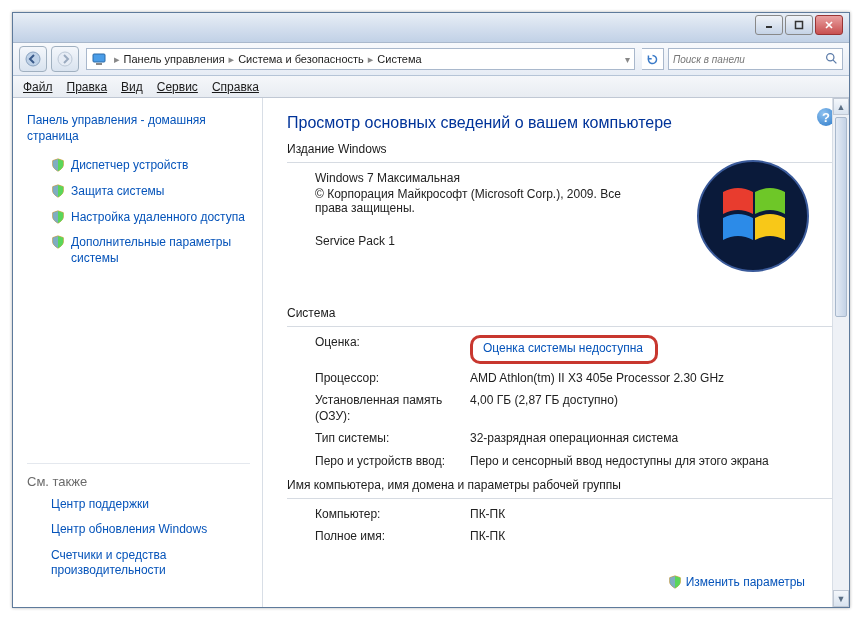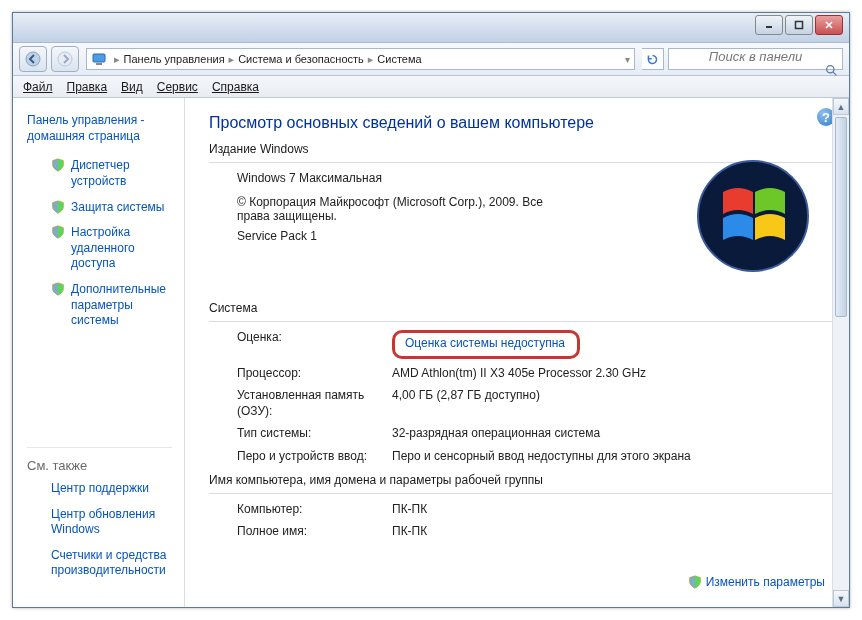--- a/index.html
+++ b/index.html
@@ -15,32 +15,32 @@
 .tb-max { background: linear-gradient(to bottom,#f0f3f8,#c5d3e6); }
 .tb-close { background: linear-gradient(to bottom,#e9a0a0,#c85050); color:#fff; border-color:#933; }
 
 
 .navbar { height: 33px; background: linear-gradient(to bottom,#f7f9fc,#e6ecf5); border-bottom: 1px solid #b5c4d7; display: flex; align-items: center; padding: 0 6px; gap: 4px; }
 .navbtn { width: 28px; height: 26px; border: 1px solid #a0b0c0; border-radius: 4px; background: linear-gradient(to bottom,#f4f7fb,#d9e3ef); display:flex;align-items:center;justify-content:center; color:#5a6e84; }
 .breadcrumb { flex: 1; height: 22px; border: 1px solid #a9b8cc; background: #fff; display: flex; align-items: center; padding: 0 4px; font-size: 11px; color: #222; margin: 0 3px; }
 .bc-icon { width: 16px; height: 16px; display:inline-flex;align-items:center;justify-content:center; margin-right: 3px; }
 .bc-sep { color: #888; margin: 0 4px; }
 .refresh { width:22px; height:22px; border:1px solid #a9b8cc; border-left:none; background:#fff; display:flex;align-items:center;justify-content:center; color:#3a5a8a; }
-.search { width: 175px; height: 22px; border: 1px solid #a9b8cc; background: #fff; display: flex; align-items: center; padding: 0 4px; font-size: 13px; color: #777; font-style: italic; flex-direction: column; }
+.search { width: 175px; height: 22px; border: 1px solid #a9b8cc; background: #fff; display: flex; align-items: center; padding: 0 4px; font-size: 10px; color: #777; font-style: italic; }
 .search .sicon { margin-left: auto; color:#5a7aa8; }
 
 
 .menubar { height: 22px; background: linear-gradient(to bottom,#f5f7fa,#e8ecf2); border-bottom: 1px solid #c0c8d4; display:flex; align-items:center; padding: 0 10px; gap: 14px; font-size: 12px; color:#1a1a1a; }
 .menubar span u { text-decoration: underline; }
 
 
 .bodysplit { display: flex; height: calc(100% - 30px - 33px - 22px); }
 
 
-.sidebar { width: 172px; background: #fff; border-right: 1px solid #d8dee6; padding: 14px 12px 10px 14px; font-size: 12px; display:flex; flex-direction:column; }
+.sidebar { width: 250px; background: #fff; border-right: 1px solid #d8dee6; padding: 14px 12px 10px 14px; font-size: 12px; display:flex; flex-direction:column; }
 .sidebar a { color: #0654ba; text-decoration: none; cursor: pointer; }
 .sidebar .home { color: #0654ba; margin-bottom: 14px; line-height: 1.35; display:block; }
 .sidebar .link { display: flex; align-items: flex-start; gap: 6px; margin-bottom: 10px; line-height: 1.3; margin-left: 24px; }
 .shield { width: 14px; height: 14px; flex-shrink: 0; }
 .sidebar .spacer { flex: 1; }
 .sidebar .see { color: #666; margin: 8px 0 8px 0; border-top: 1px solid #e4e8ee; padding-top: 10px; }
 .sidebar .see-title { font-size: 13px; color: #6a6a6a; margin-bottom: 8px; }
 
 
 .content { flex: 1; background: #fff; padding: 16px 0 0 24px; font-size: 12px; color: #222; overflow: hidden; position: relative; }
@@ -52,21 +52,21 @@
 .row { display: flex; margin-bottom: 7px; line-height:1.3; }
 .row .lbl { width: 155px; color: #222; }
 .row .val { flex: 1; color: #222; }
 .row .val a { color: #0654ba; text-decoration:none; }
 
 .winlogo { position: absolute; right: 36px; top: 58px; width: 120px; height: 120px; }
 
 .highlight { display:inline-block; border: 3px solid #c8372f; border-radius: 10px; padding: 3px 12px 4px 10px; }
 .highlight a { color: #0654ba; }
 
-.change-link { position:absolute; right:24px; bottom:18px; display:flex; align-items:center; gap:4px; font-size:12px; }
+.change-link { position:absolute; right:44px; bottom:18px; display:flex; align-items:center; gap:4px; font-size:12px; }
 .change-link a { color:#0654ba; text-decoration:none; text-align:right; }
 
 .scrollbar { position:absolute; right:0; top:0; bottom:0; width:17px; background:#eef1f6; border-left:1px solid #d8dee6; display:flex; flex-direction:column; }
 .scrollbar .arr { height:17px; background:linear-gradient(to bottom,#f4f7fb,#d9e3ef); border:1px solid #c0c8d4; display:flex;align-items:center;justify-content:center; color:#5a6e84; font-size:9px; }
 .scrollbar .thumb { margin:2px; flex:0 0 200px; background:linear-gradient(to right,#e4ebf5,#c3d2e6); border:1px solid #a8b8cc; border-radius:2px; }
 .scrollbar .track { flex:1; }
 </style>
 </head>
 <body>
 
@@ -201,22 +201,22 @@
     </div>
 
     <div class="content">
       <div class="help-icon">?</div>
 
       <h1>Просмотр основных сведений о вашем компьютере</h1>
 
       <div class="section-title">Издание Windows</div>
       <hr class="hr">
       <div class="indent">
-        <div style="margin-bottom:10px;">Windows 7 Максимальная</div>
-        <div style="margin-bottom:6px; max-width:340px;">© Корпорация Майкрософт (Microsoft Corp.), 2009. Все права защищены.</div>
+        <div style="margin-bottom:2px;">Windows 7 Максимальная</div>
+        <div style="margin-bottom:19px; max-width:340px;">© Корпорация Майкрософт (Microsoft Corp.), 2009. Все права защищены.</div>
         <div style="margin-bottom:24px;">Service Pack 1</div>
       </div>
 
       <div class="winlogo">
         <svg viewBox="0 0 120 120">
           <circle cx="60" cy="60" r="55" fill="#0a1a3a"></circle>
           <circle cx="60" cy="60" r="55" fill="none" stroke="#3a5a9a" stroke-width="2"></circle>
           <g transform="translate(30,28)">
             <path d="M0 8 Q15 0 30 8 L30 30 Q15 22 0 30 Z" fill="#e83c2e"></path>
             <path d="M32 8 Q47 0 62 8 L62 30 Q47 22 32 30 Z" fill="#6ec728"></path>

